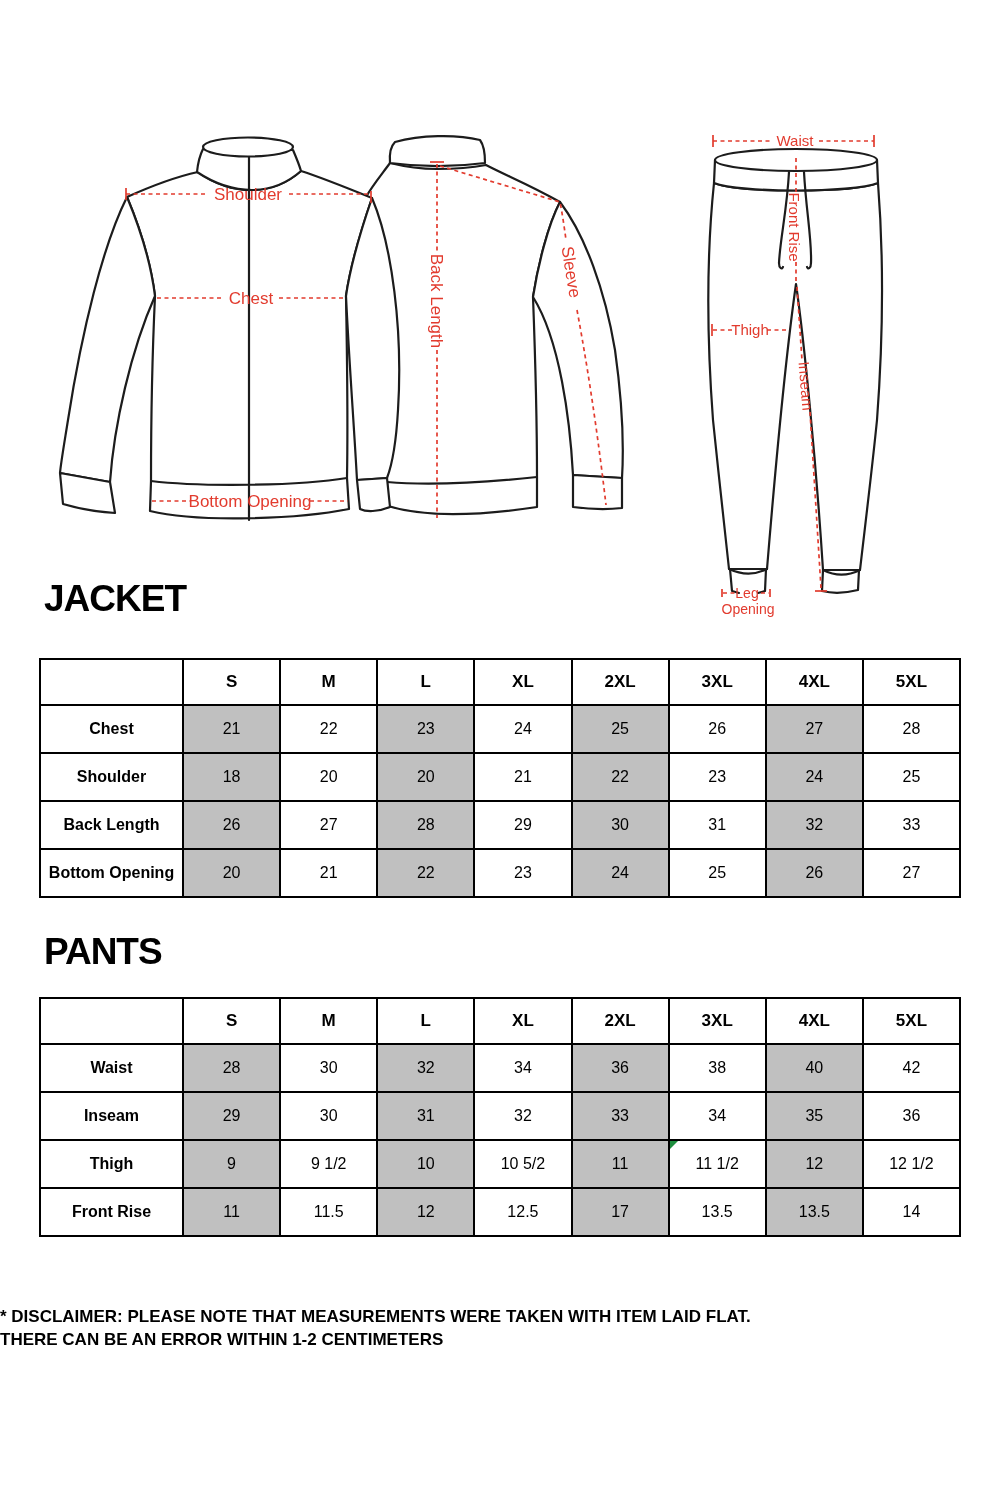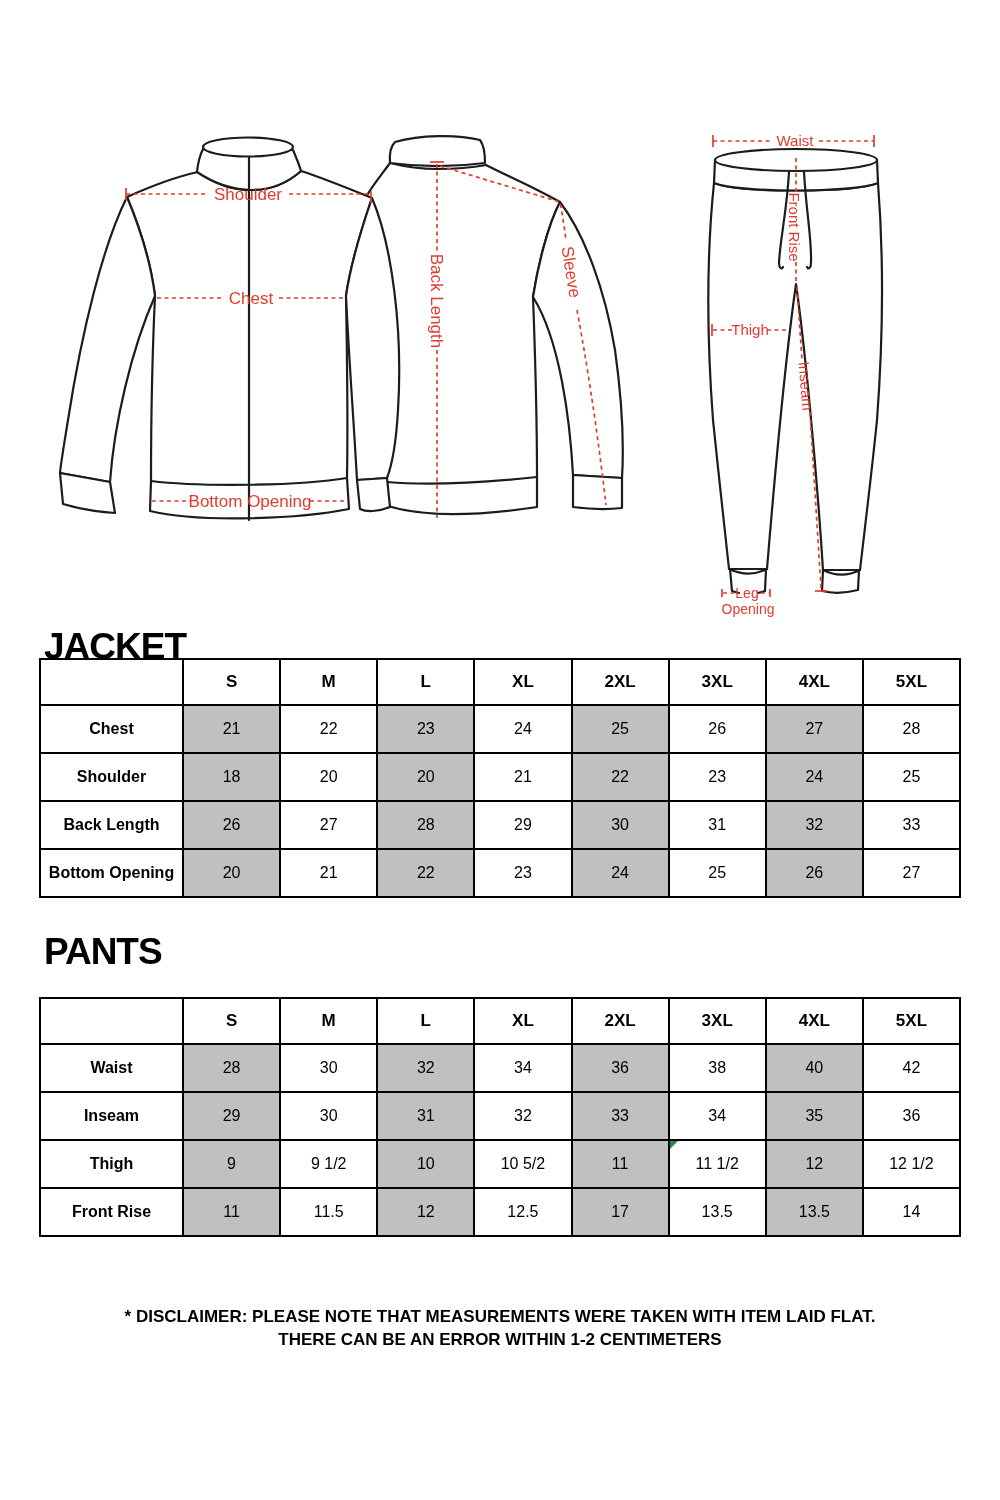--- a/index.html
+++ b/index.html
@@ -34,21 +34,21 @@
   .size-table thead th{height:44px;font-size:17px;font-weight:bold;}
   .size-table tbody th{height:46px;font-size:16px;font-weight:bold;}
   .size-table tbody td{height:46px;font-size:16px;font-weight:normal;}
   .size-table td.shaded{background:#c0c0c0;}
   .note-marker{
     position:absolute;top:0;left:0;width:0;height:0;
     border-top:8px solid #1e8e3e;border-right:8px solid transparent;
   }
   
   .disclaimer{
-    position:absolute;top:1305px;left:0;width:1000px;text-align:center;
+    position:absolute;top:1305px;left:0;width:1000px;
     font-size:17px;font-weight:bold;line-height:23px;color:#000;
   }
 </style>
 </head>
 <body>
 
 <div class="page">
 
   <svg class="diagram-svg" width="1000" height="620" viewBox="0 0 1000 620">
 
@@ -128,21 +128,21 @@
       <text class="mlabel lab15" x="806" y="386" text-anchor="middle" dominant-baseline="central" transform="rotate(85 806 386)">Inseam</text>
       <path class="mtick" d="M722,589 V597"></path>
       <path class="mtick" d="M770,589 V597"></path>
       <path class="mline" d="M723,593 H737"></path>
       <path class="mline" d="M761,593 H769"></path>
       <text class="mlabel lab14" x="747" y="598" text-anchor="middle">Leg</text>
       <text class="mlabel lab14" x="748" y="614" text-anchor="middle">Opening</text>
     </g>
   </svg>
 
-  <div class="section-title" style="top:628px;">JACKET</div>
+  <div class="section-title" style="top:580px;">JACKET</div>
   <table class="size-table" style="top:658px;">
       <colgroup>
         <col style="width: 143px;">
         <col>
         <col>
         <col>
         <col>
         <col>
         <col>
         <col>

